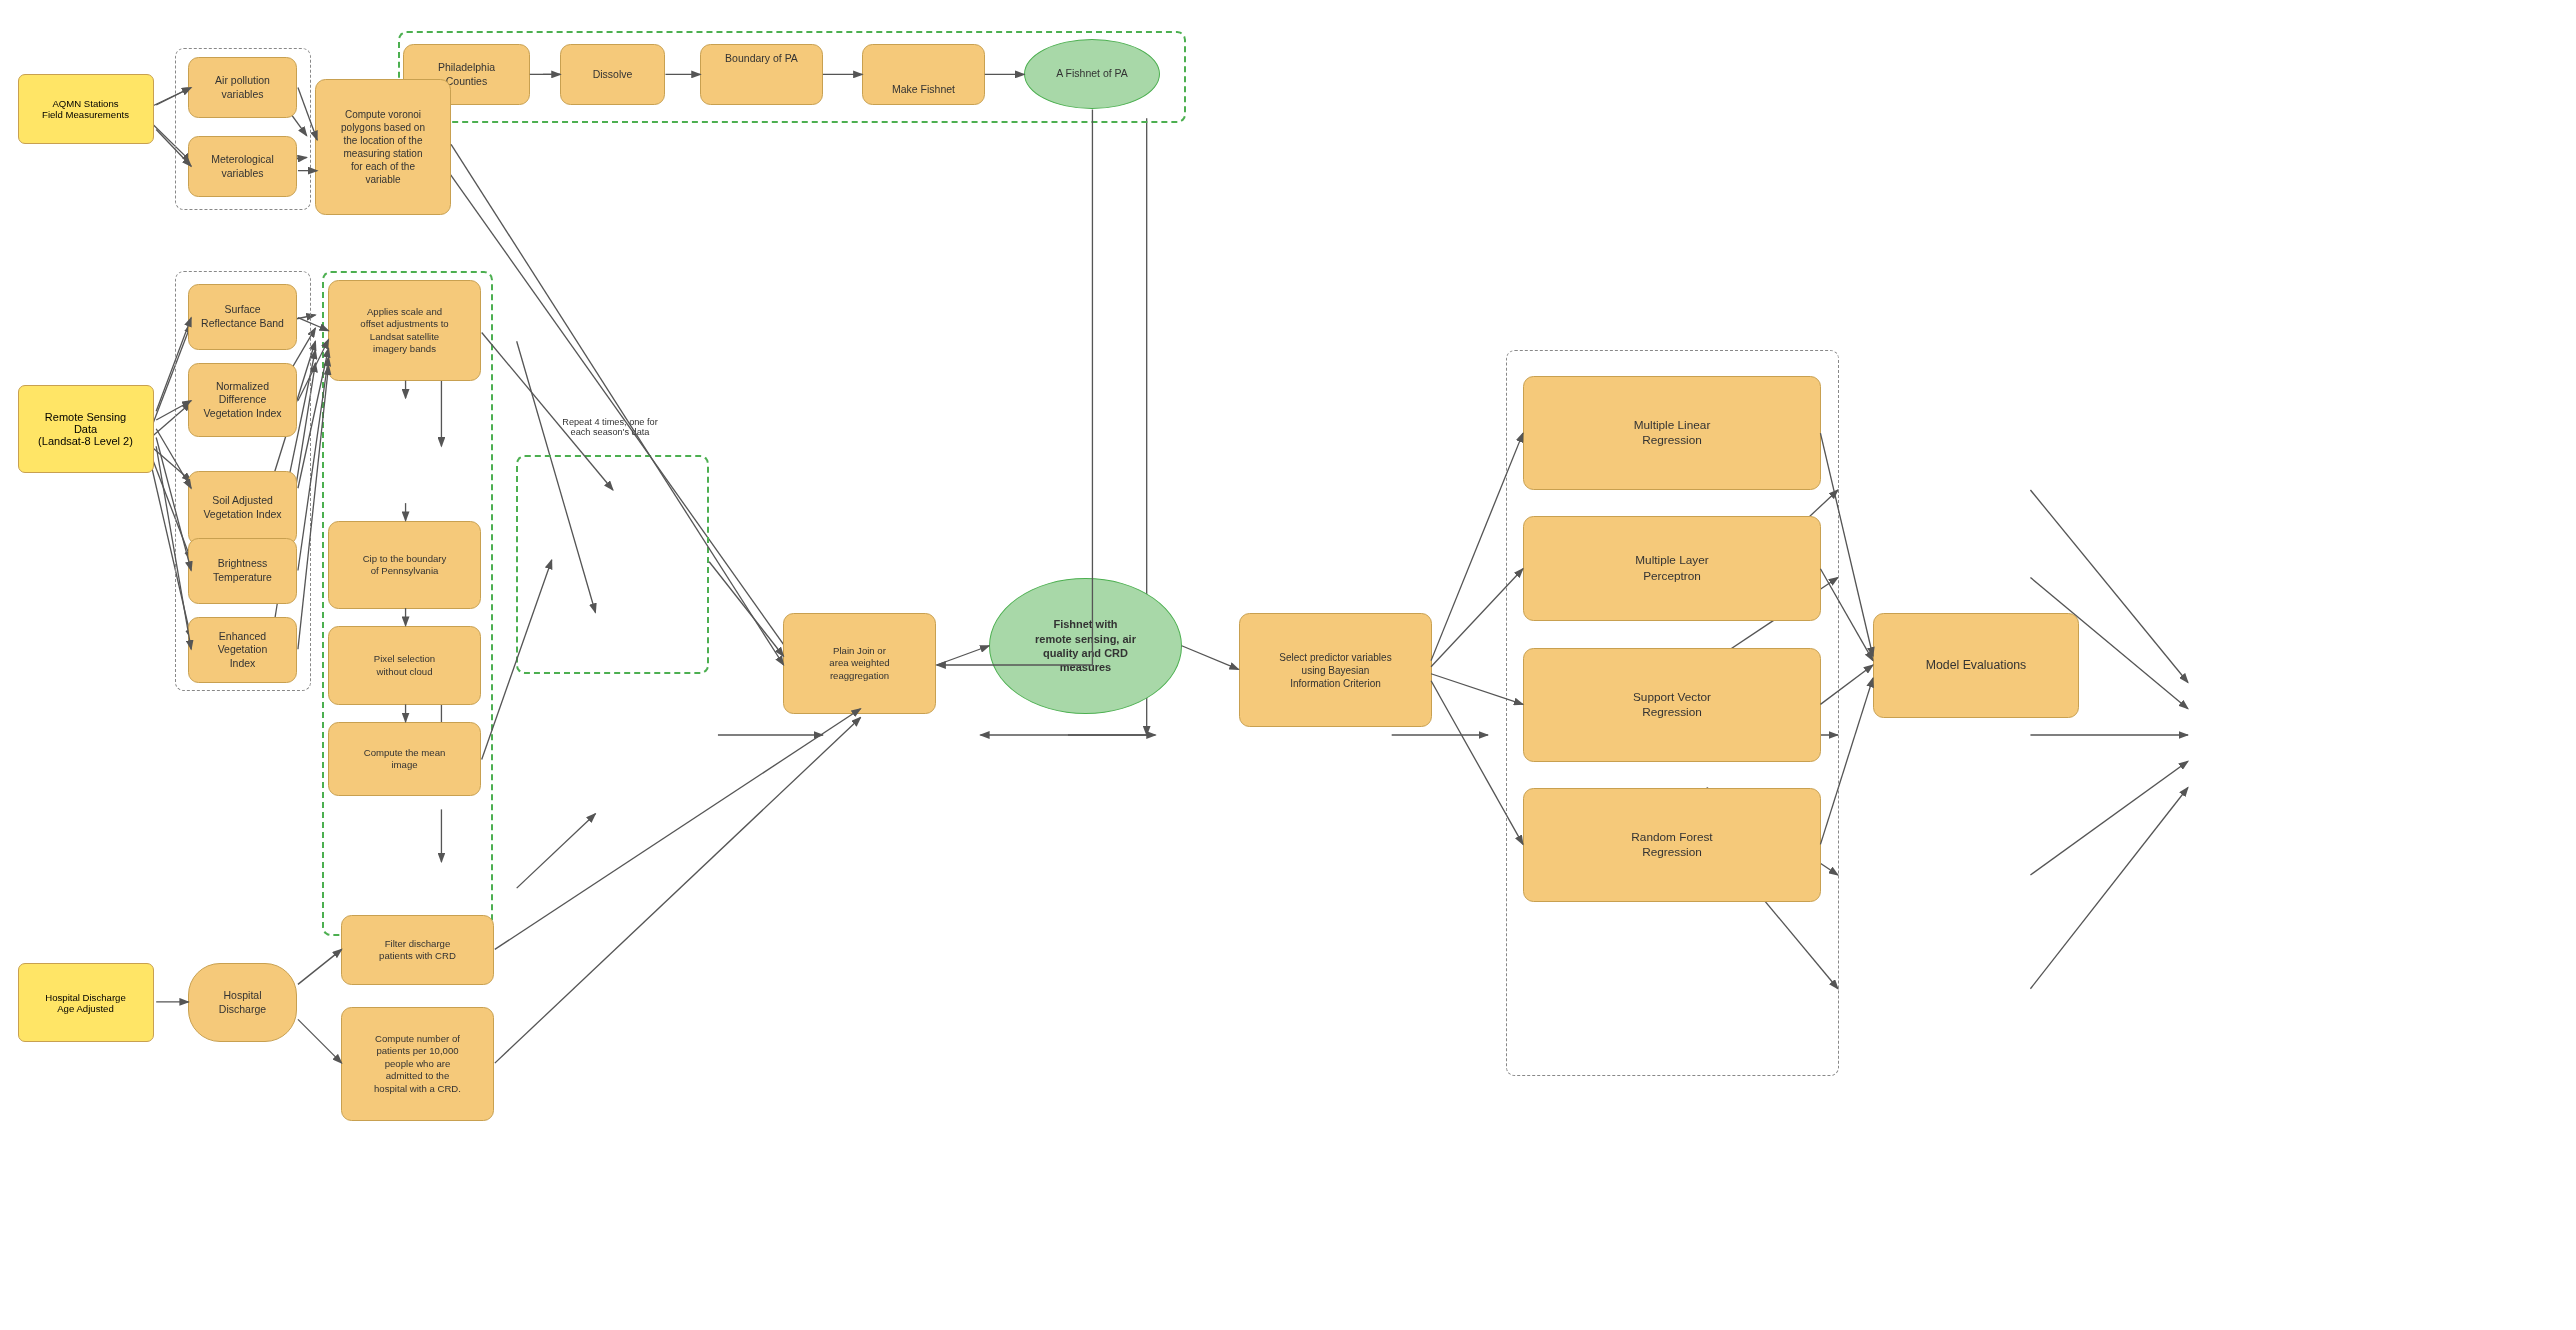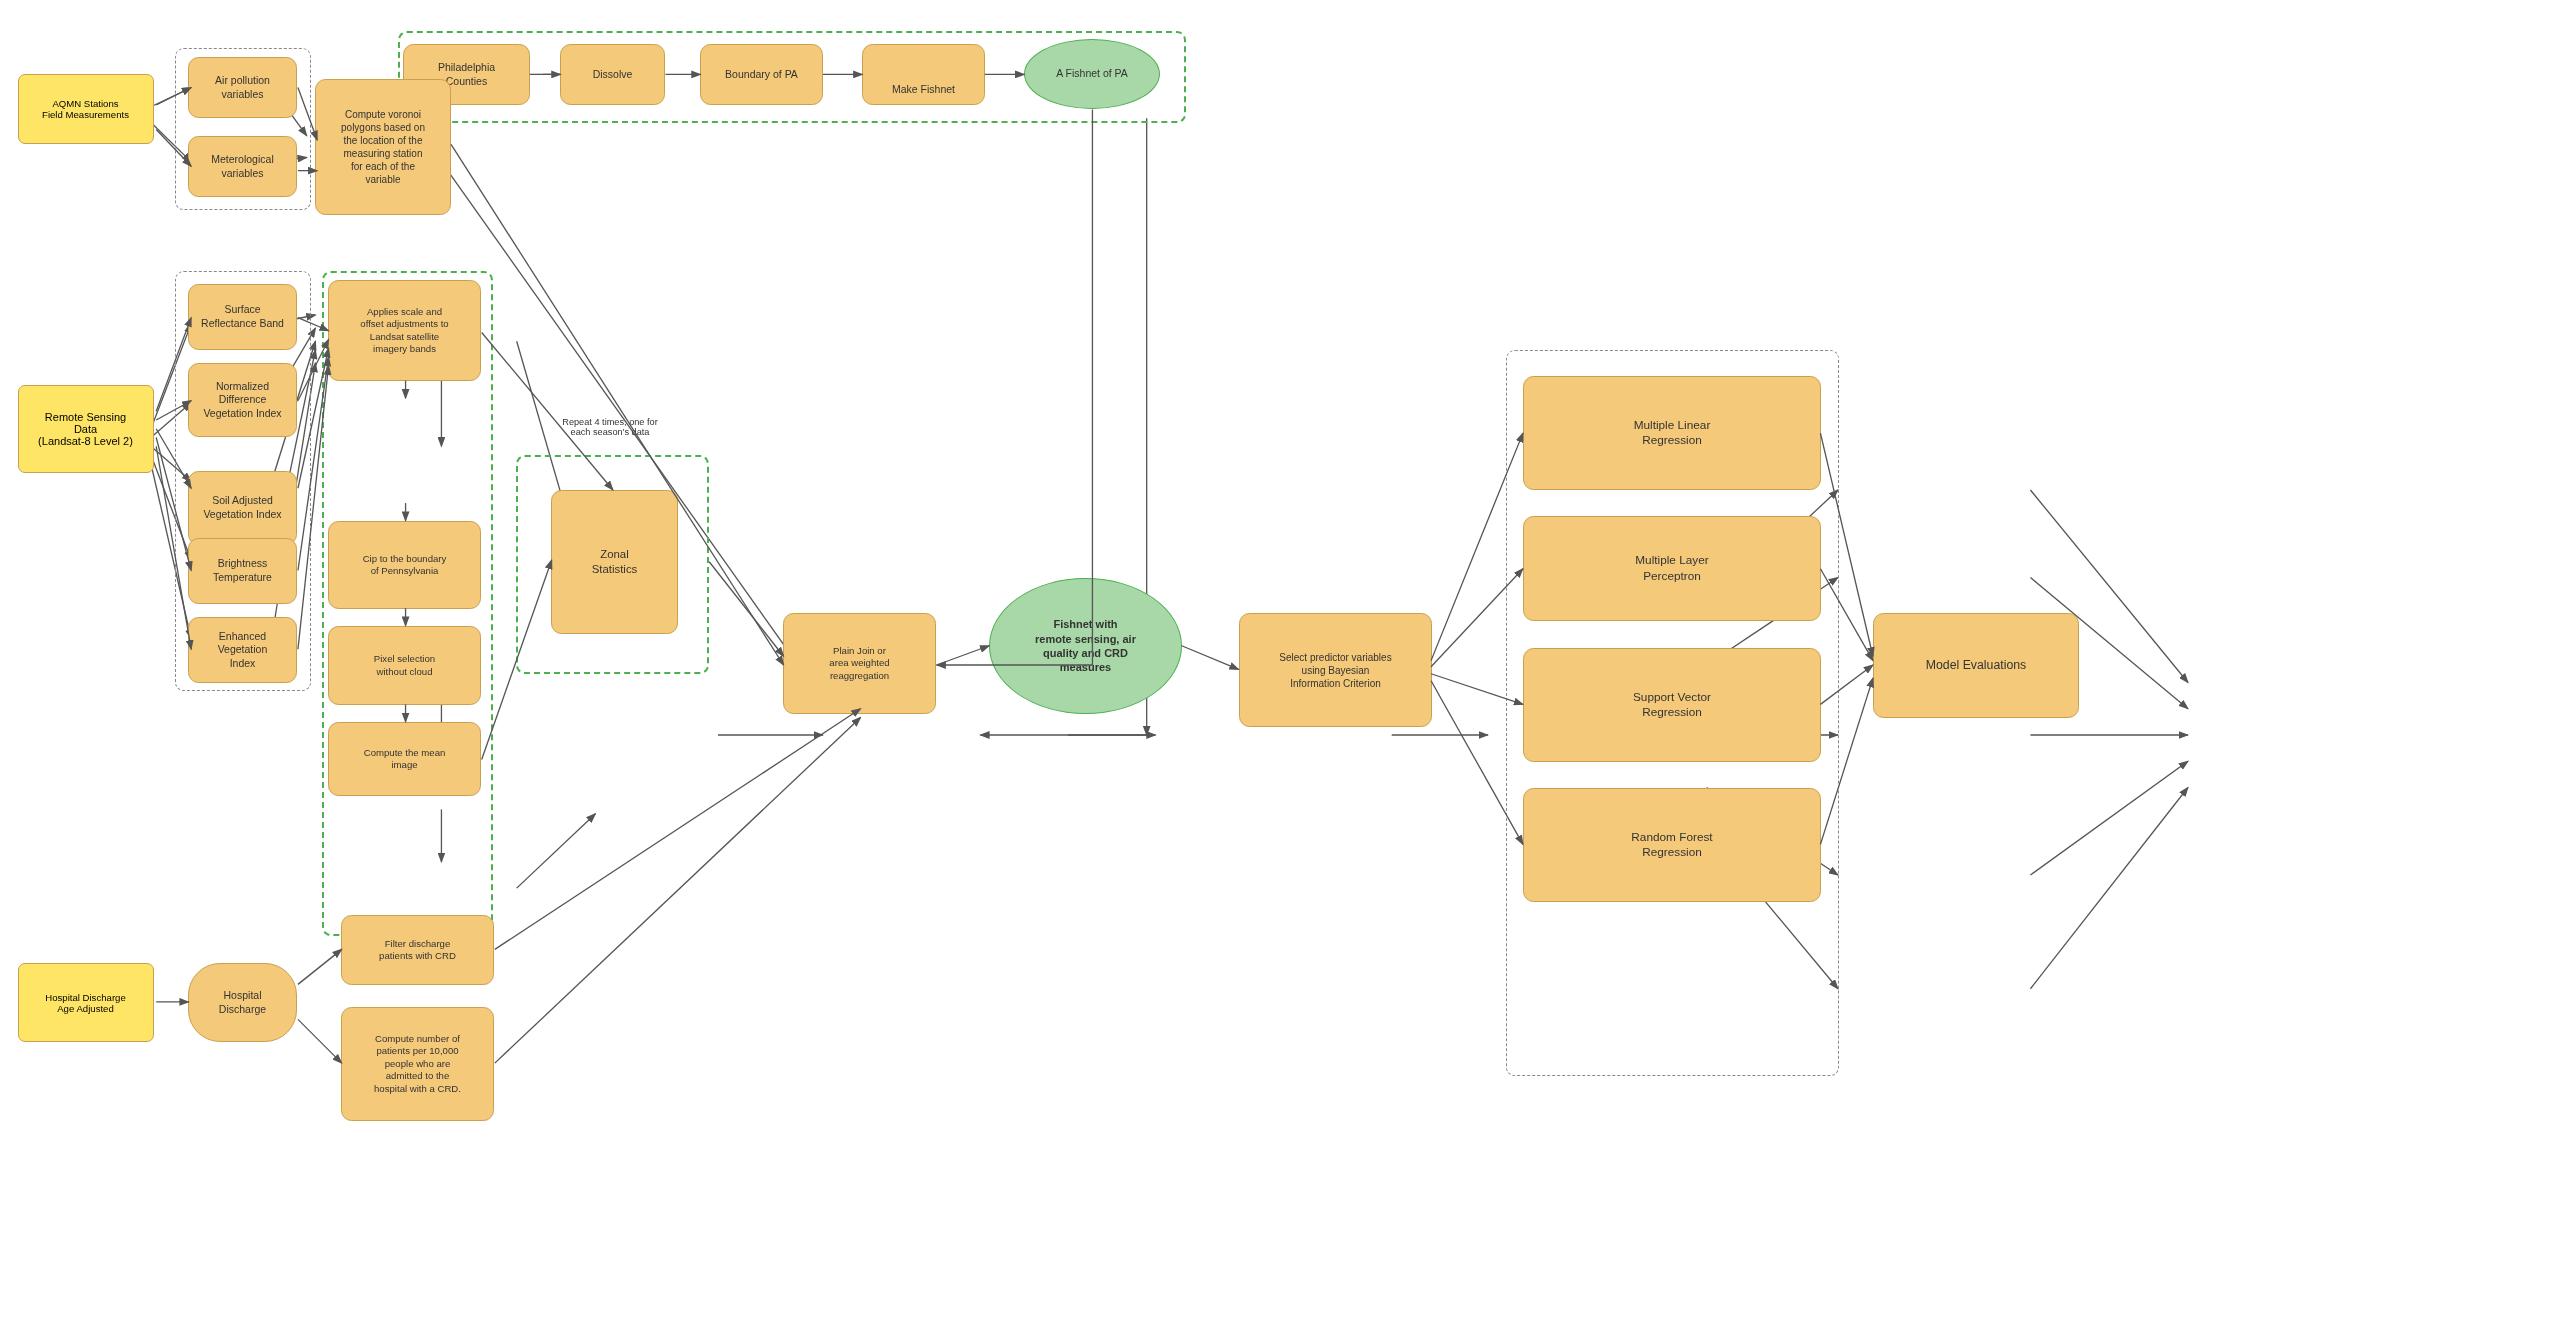--- a/index.html
+++ b/index.html
@@ -155,21 +155,21 @@
     </div>
   </div>
 
   <div class="node" style="left:560px; top:44px; width:105px; height:61px;">
     <div class="rounded-rect" style="width:100%; height:100%; display:flex; align-items:center; justify-content:center;">
       <span style="white-space:pre-line;">Dissolve</span>
     </div>
   </div>
 
   <div class="node" style="left:700px; top:44px; width:123px; height:61px;">
-    <div class="rounded-rect" style="width:100%; height:100%; display:flex; align-items:center; justify-content:center;">
+    <div class="rounded-rect" style="width:100%; height:100%; display:flex; align-items:flex-start; justify-content:center;">
       <span style="white-space:pre-line;">Boundary of PA</span>
     </div>
   </div>
 
   <div class="node" style="left:862px; top:44px; width:123px; height:61px;">
     <div class="rounded-rect" style="width:100%; height:100%; display:flex; align-items:flex-end; justify-content:center;">
       <span style="white-space:pre-line;">Make Fishnet</span>
     </div>
   </div>
 
@@ -292,26 +292,20 @@
     </div>
   </div>
 
   <div class="node" style="left:516px; top:403px; width:188px; height:48px;">
     <span style="white-space:pre-line; font-size:9.2px; color:#333; text-align:center;">Repeat 4 times, one for
 each season's data</span>
   </div>
 
   <div class="dashed-box-green" style="left:516px; top:455px; width:193px; height:219px;"></div>
 
-  <div class="node" style="left:551px; top:490px; width:127px; height:144px;">
-    <div class="rounded-rect" style="width:100%; height:100%; display:flex; align-items:center; justify-content:center; padding:7px;">
-      <span style="white-space:pre-line; font-size:11.4px;">Zonal
-Statistics</span>
-    </div>
-  </div>
 
   <div class="node" style="left:783px; top:613px; width:153px; height:101px;">
     <div class="rounded-rect" style="width:100%; height:100%; display:flex; align-items:center; justify-content:center; padding:5.3px;">
       <span style="white-space:pre-line; font-size:9.6px;">Plain Join or
 area weighted
 reaggregation</span>
     </div>
   </div>
 
   <div class="node" style="left:989px; top:578px; width:193px; height:136px;">

